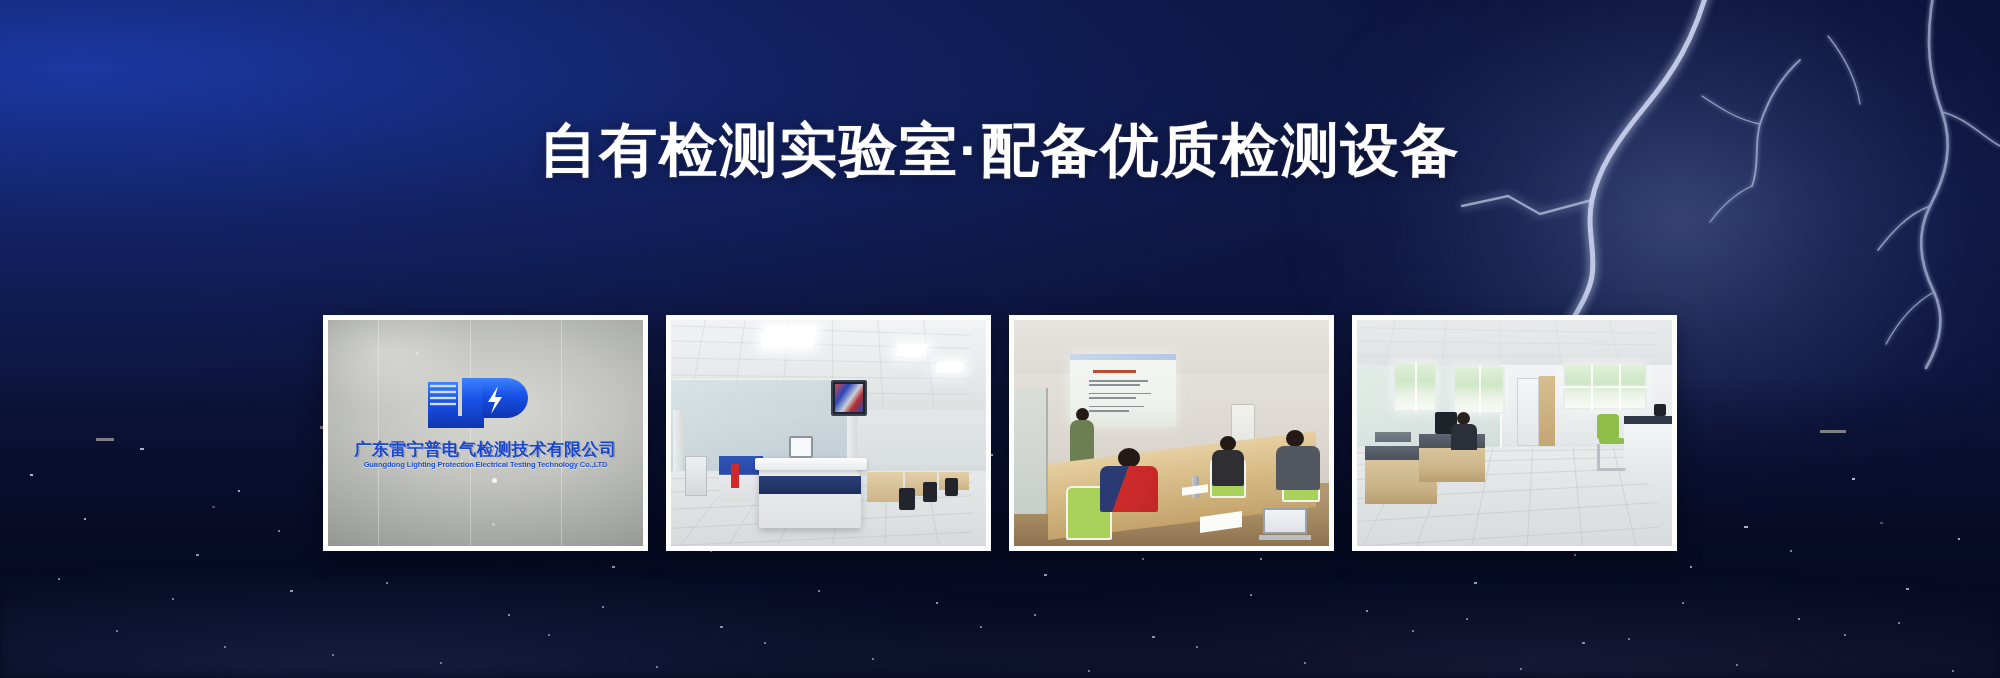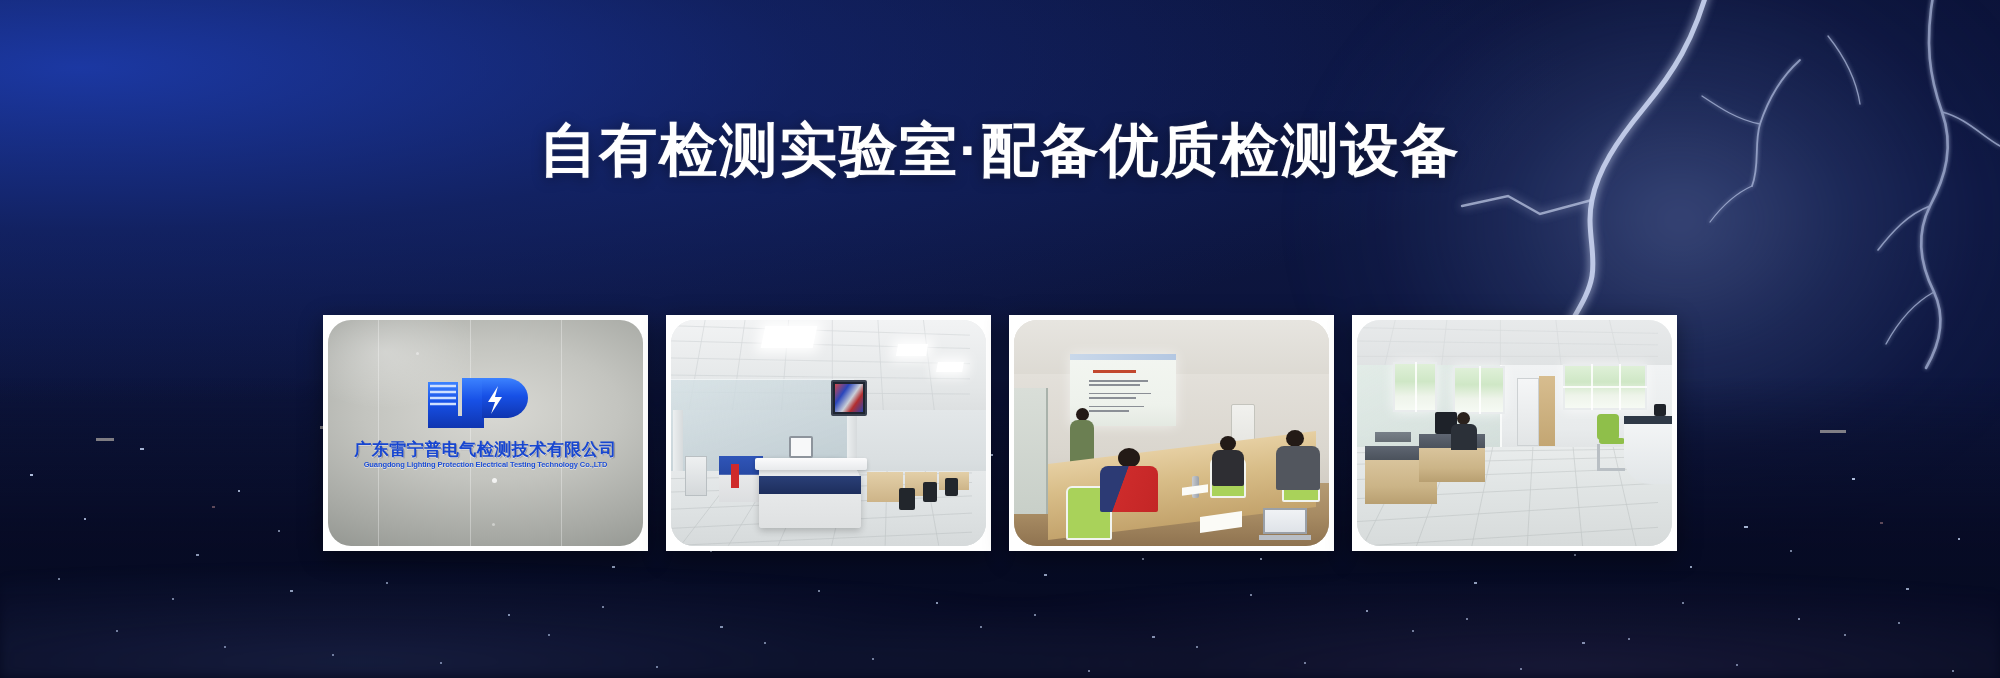--- a/index.html
+++ b/index.html
@@ -66,21 +66,21 @@
 
   
   .strip{
     position:absolute; left:0; right:0; top:315px;
     display:flex; justify-content:center; align-items:flex-start; gap:18px;
   }
   .shot{
     width:325px; height:236px; background:#ffffff;
     padding:5px; box-shadow:0 6px 22px rgba(0,0,0,.42);
   }
-  .shot-inner{ position:relative; width:100%; height:100%; overflow:hidden; background:#9aa0a2;border-radius:23px; }
+  .shot-inner{ position:relative; width:100%; height:100%; overflow:hidden; background:#9aa0a2; }
 
   
   .p1{
     background:
       radial-gradient(120% 90% at 52% 40%, #d9d9d4 0%, #c3c4bf 34%, #a7a9a4 62%, #8e918c 85%, #7d807b 100%);
   }
   .p1 .panelline{ position:absolute; top:0; bottom:0; width:1px; background:rgba(255,255,255,.32); }
   .p1 .glare{
     position:absolute; left:-10%; top:-10%; width:70%; height:60%;
     background:radial-gradient(60% 60% at 40% 40%, rgba(255,255,255,.34) 0%, rgba(255,255,255,0) 70%);

